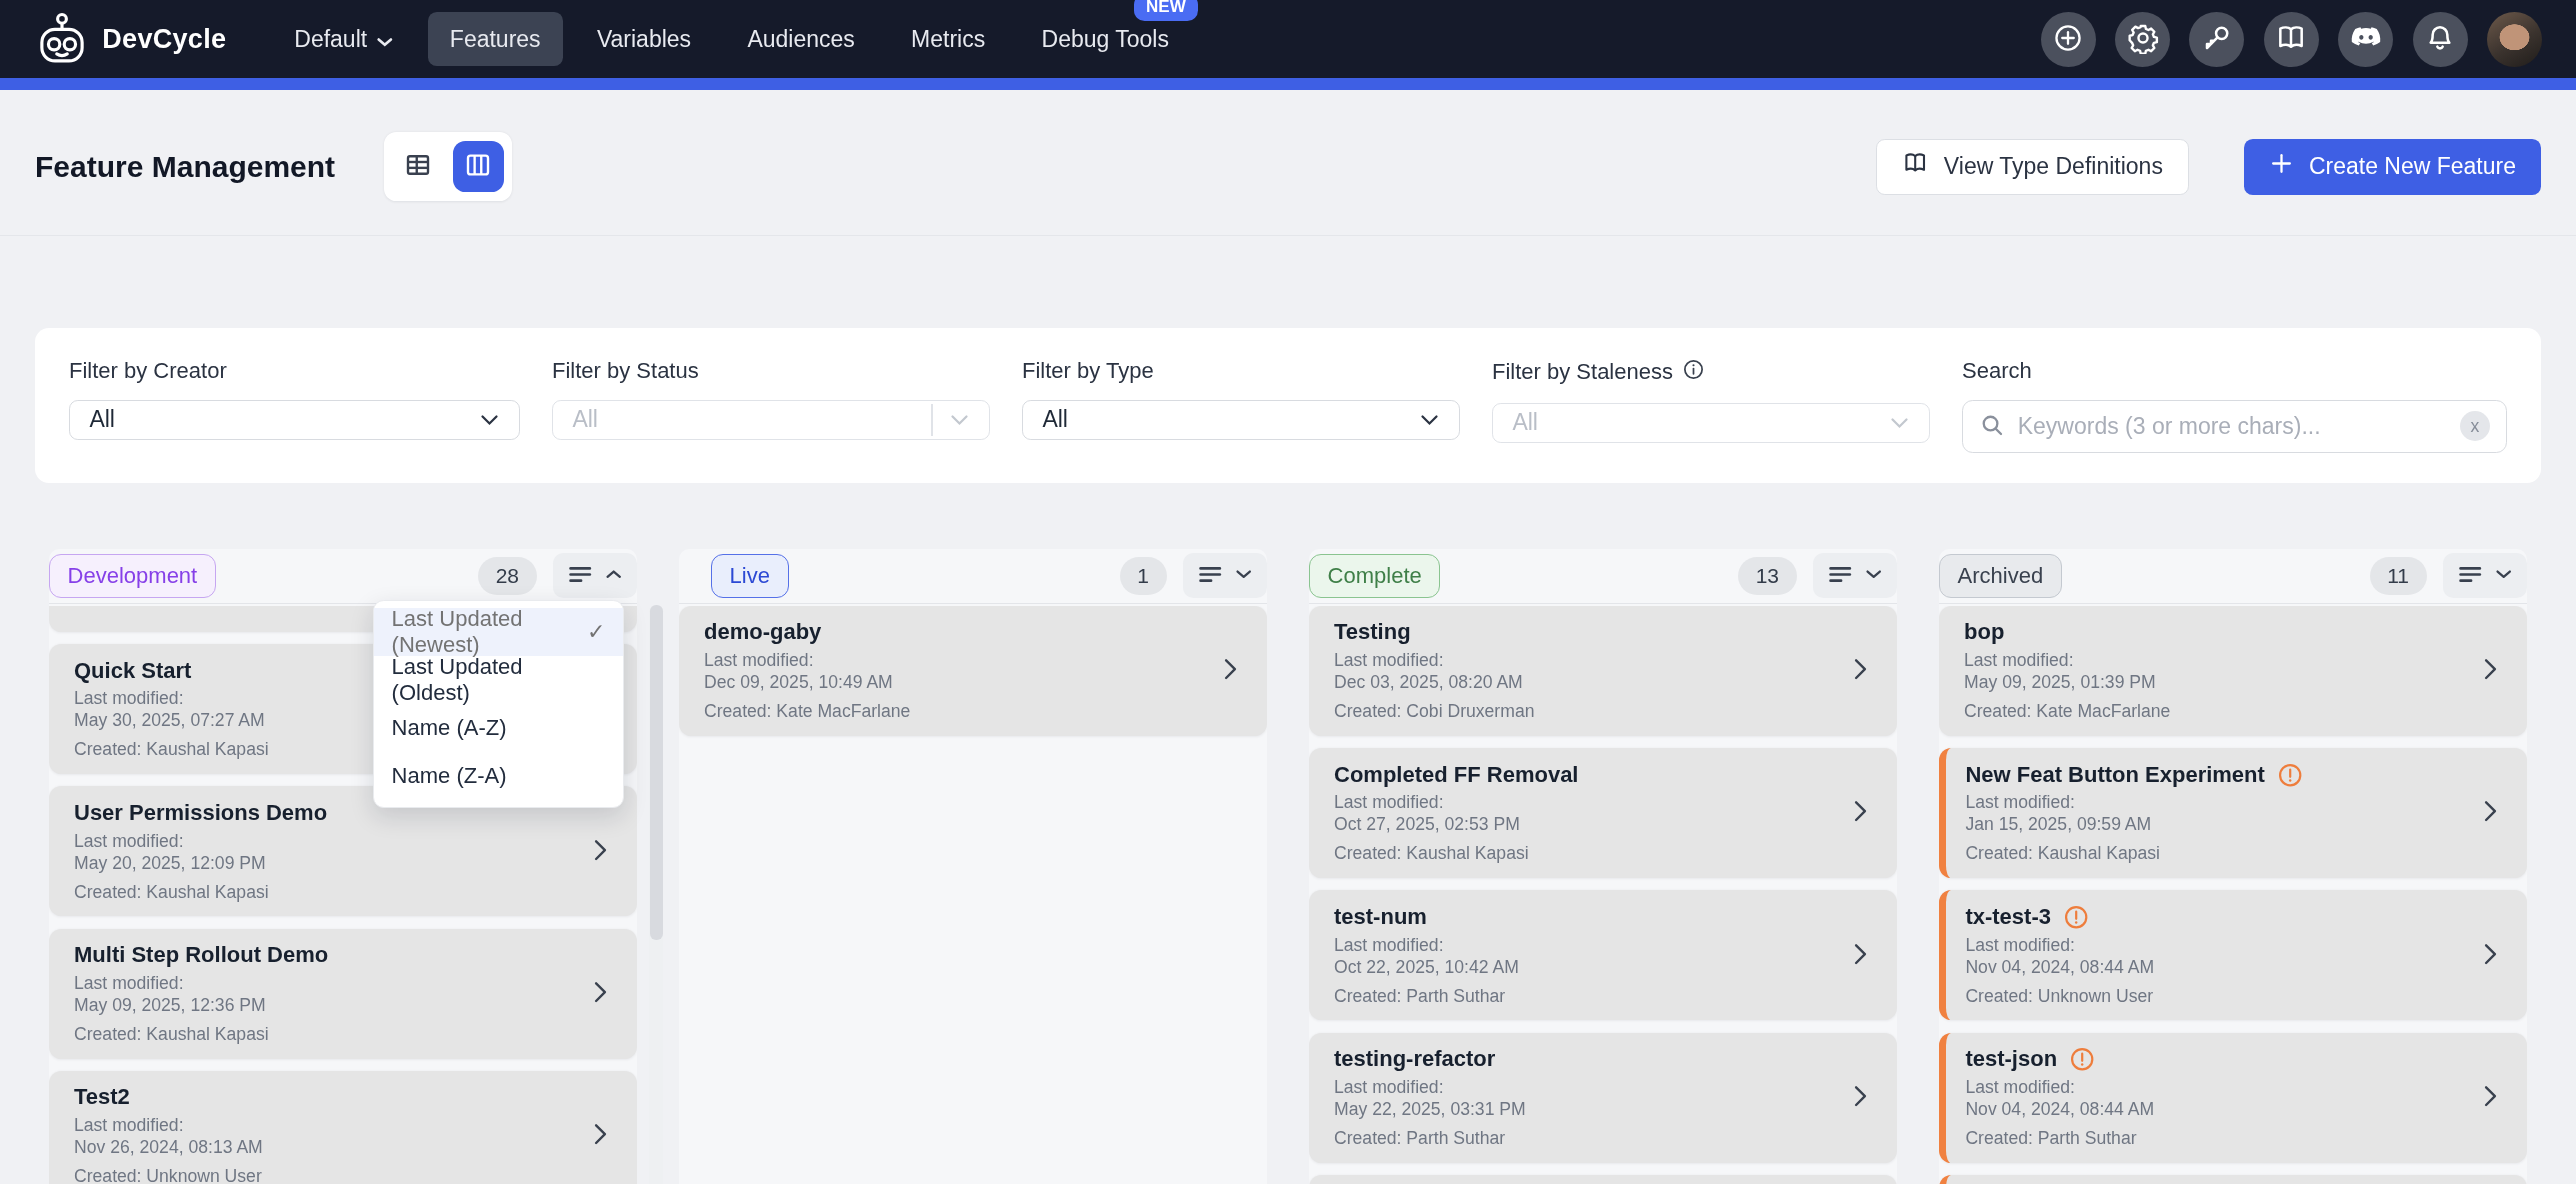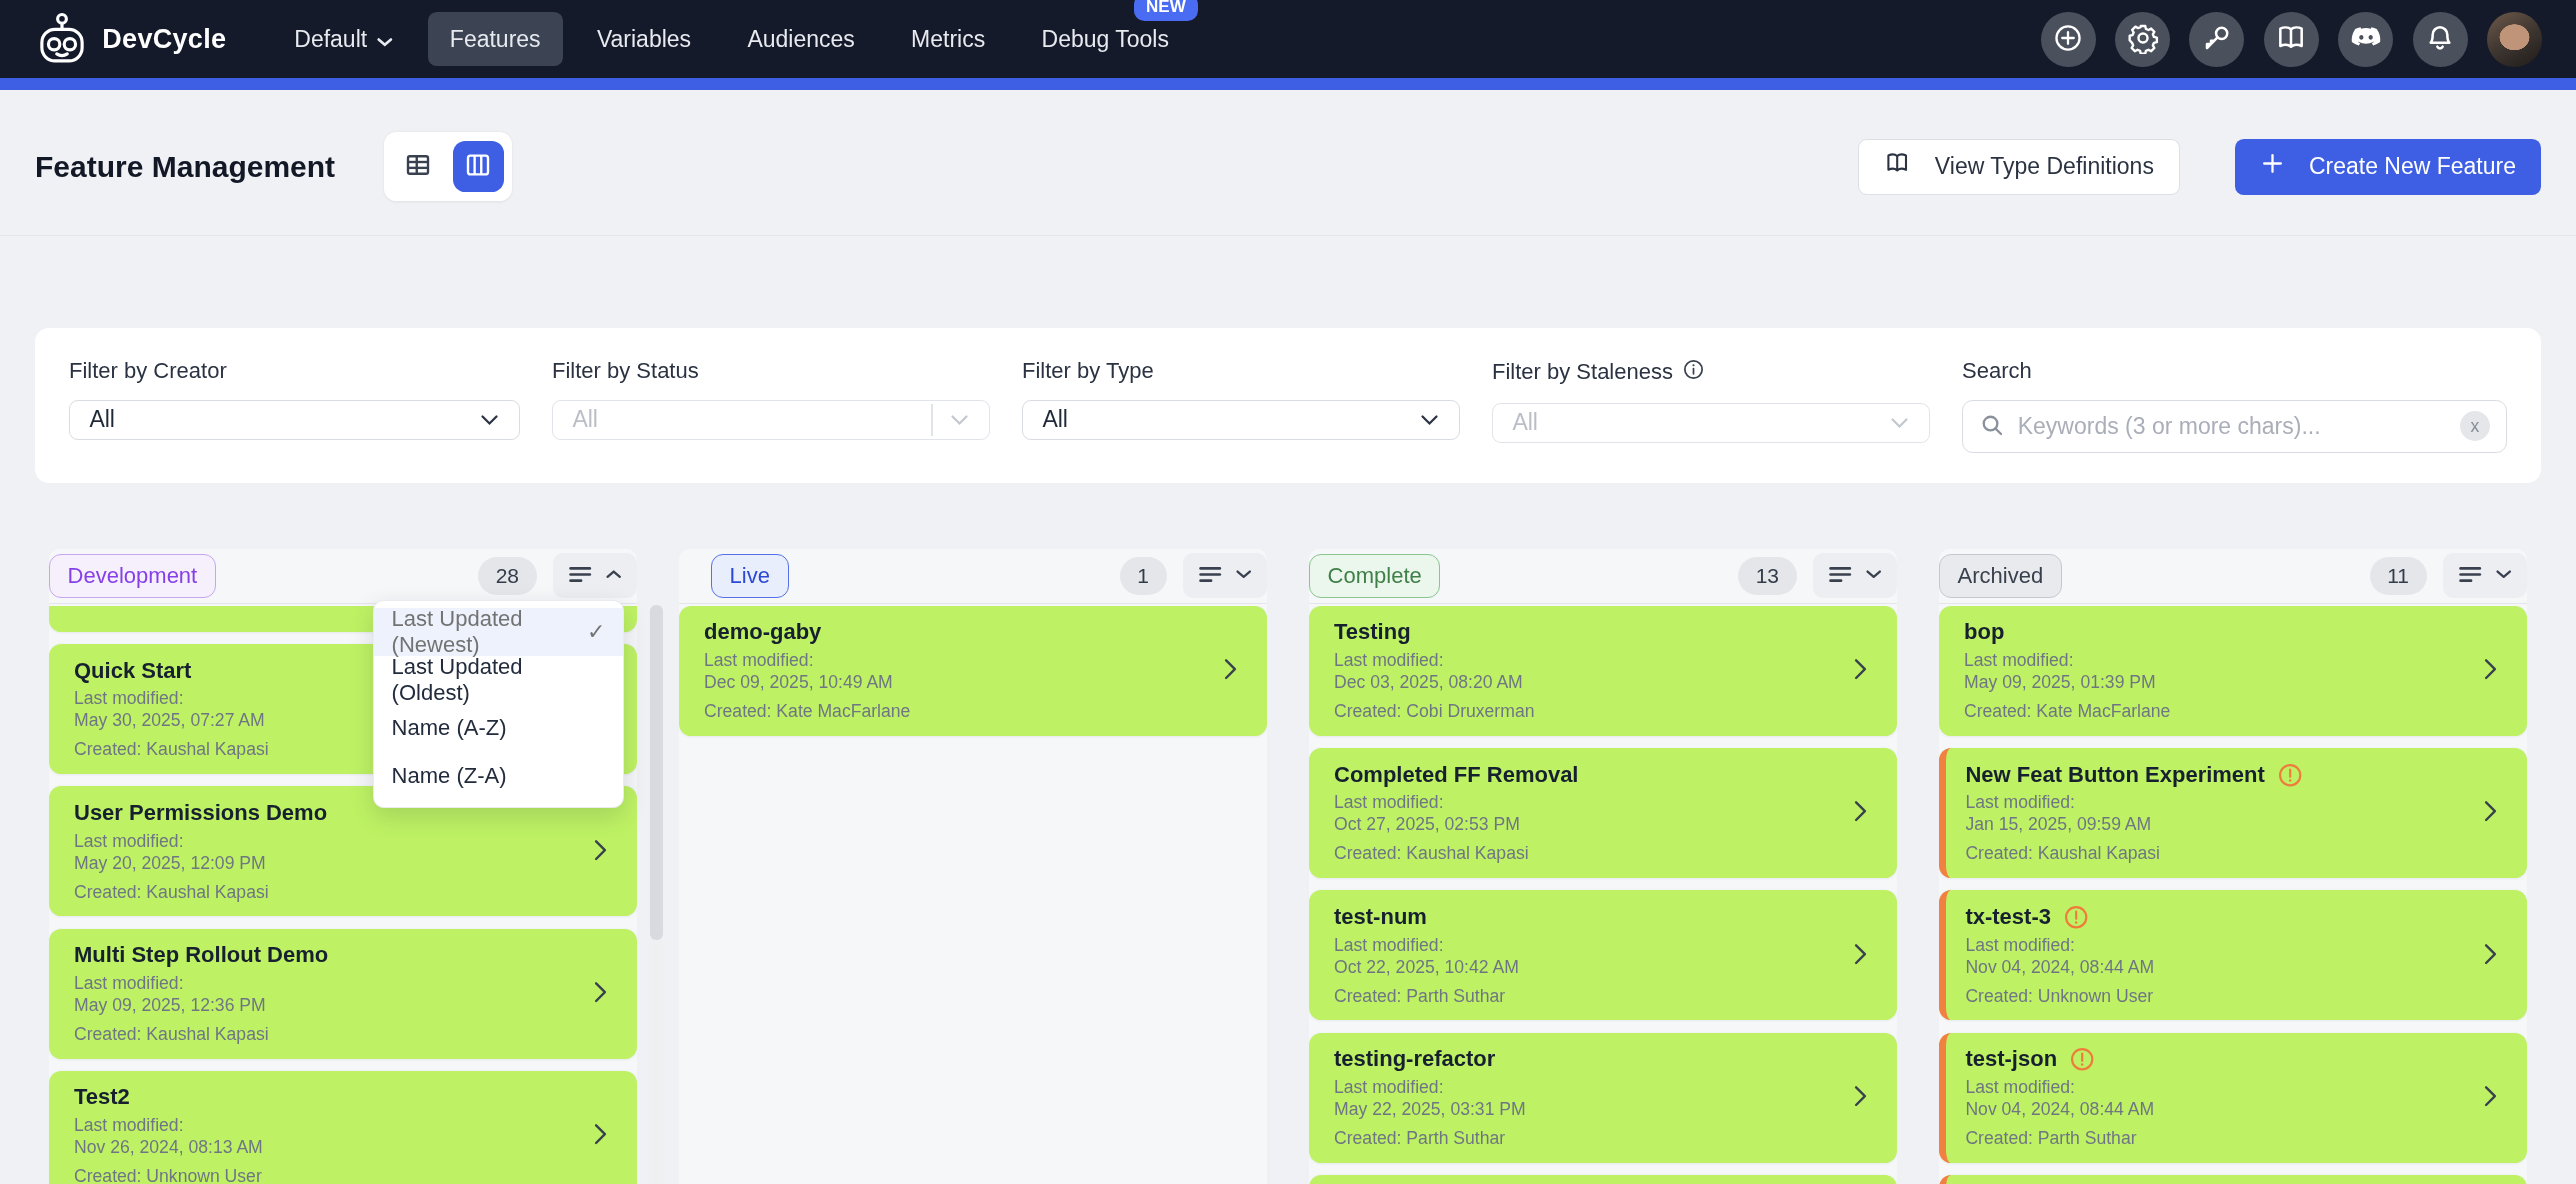--- a/index.html
+++ b/index.html
@@ -23,21 +23,21 @@
                         linear-gradient(150deg, #6e5a4b 0%, #3b332e 55%, #1f1c1a 100%); }
   .blue-bar { height:12.3px; background:#3e5fe4; }
 
   
   .title-row { display:flex; align-items:center; padding:42px 35px 0 35px; }
   .page-title { font-size:30px; font-weight:700; color:#121826; }
   .view-toggle { margin-left:49px; background:#ffffff; border-radius:12.3px; padding:8.8px; display:flex; gap:8.8px; box-shadow:0 0.9px 2.6px rgba(16,24,40,.08); }
   .toggle-btn { width:51px; height:51px; border-radius:8.8px; border:none; background:transparent; display:flex; align-items:center; justify-content:center; cursor:pointer; }
   .toggle-btn.active { background:#3e5fe4; border-radius:12.3px; }
   .title-actions { margin-left:auto; display:flex; gap:21px; }
-  .btn { height:56px; border-radius:8.8px; font-size:23px; display:flex; align-items:center; gap:24px; padding:0 25px; cursor:pointer; border:none; }
+  .btn { height:56px; border-radius:8.8px; font-size:23px; display:flex; align-items:center; gap:15px; padding:0 25px; cursor:pointer; border:none; }
   .btn-secondary { background:#ffffff; color:#2b3342; border:1.8px solid #dcdfe4; font-weight:500; }
   .btn-primary { background:#3e5fe4; color:#ffffff; font-weight:500;margin-left:34px; }
   .hr { border-bottom:1.8px solid #e4e6ea; margin-top:34px; }
 
   
   .filter-card { margin:92px 35px 0 35px; background:#ffffff; border-radius:14px; padding:30px 34px; display:flex; gap:32px; }
   .fgroup { display:flex; flex-direction:column; }
   .fgroup .flabel { font-size:22px; color:#2b3342; margin-bottom:16px; display:flex; align-items:center; gap:8.8px; }
   .control { height:40px; border:1.8px solid #d8dbe0; border-radius:8.8px; background:#fff; display:flex; align-items:center; padding:0 19.4px; font-size:23px; color:#1f2937; }
   .control .val { flex:1; }
@@ -57,21 +57,21 @@
   .col-header { height:55px; display:flex; align-items:center; border-bottom:1.8px solid #e3e5e9; }
   .status-badge { font-size:22px; padding:8px 17.6px; border-radius:12px; border:1.8px solid; font-weight:500; }
   .badge-development { color:#8640e8; background:#f6f0fd; border-color:#c6a6f1; }
   .badge-live { color:#2c49d4; background:#e9eefc; border-color:#5570e8;margin-left:32px; }
   .badge-complete { color:#3f7f48; background:#ebf6ec; border-color:#8ac490; }
   .badge-archived { color:#39414e; background:#e8eaed; border-color:#c4c9d0; }
   .col-right { margin-left:auto; display:flex; align-items:center; gap:16px; }
   .count-pill { background:#e4e6e9; color:#333c4a; font-size:21px; padding:7px 17.6px; border-radius:881px; }
   .sort-btn { background:#eceef1; border:none; border-radius:10.6px; padding:10.6px 14px; display:flex; align-items:center; gap:10.6px; cursor:pointer; }
   .cards { padding-top:0; display:flex; flex-direction:column; gap:12.3px; overflow:hidden; height:599px; margin-top:1.8px; }
-  .card { background:#bef264; border-radius:12.3px; height:130px; min-height:130px; padding:16px 25px; display:flex; align-items:center; box-shadow:0 0.9px 2.6px rgba(16,24,40,.06); cursor:pointer; position:relative; }
+  .card { background:#e5e5e5; border-radius:12.3px; height:130px; min-height:130px; padding:16px 25px; display:flex; align-items:center; box-shadow:0 0.9px 2.6px rgba(16,24,40,.06); cursor:pointer; position:relative; }
   .card-body { flex:1; min-width:0; }
   .card-title { font-size:22px; font-weight:700; color:#17202e; line-height:26.4px; margin-bottom:3.5px; display:flex; align-items:center; gap:12.3px; }
   .card-meta { font-size:17.6px; color:#6f7683; line-height:22px; }
   .card-created { margin-top:7px; }
   .card.stale { border-left:7px solid #f08140; padding-left:19.4px; }
   .card.clipped { margin-top:-104px; }
   .chev-right { flex:none; margin-left:14px; }
 
   .scroll-gutter { position:absolute; top:56px; bottom:0; right:-26.4px; width:14px; background:#eef0f2; border-radius:7px; }
   .scroll-gutter .thumb { position:absolute; top:0; left:0.9px; width:12.3px; height:335px; border-radius:6.2px; background:#d8dadf; }

